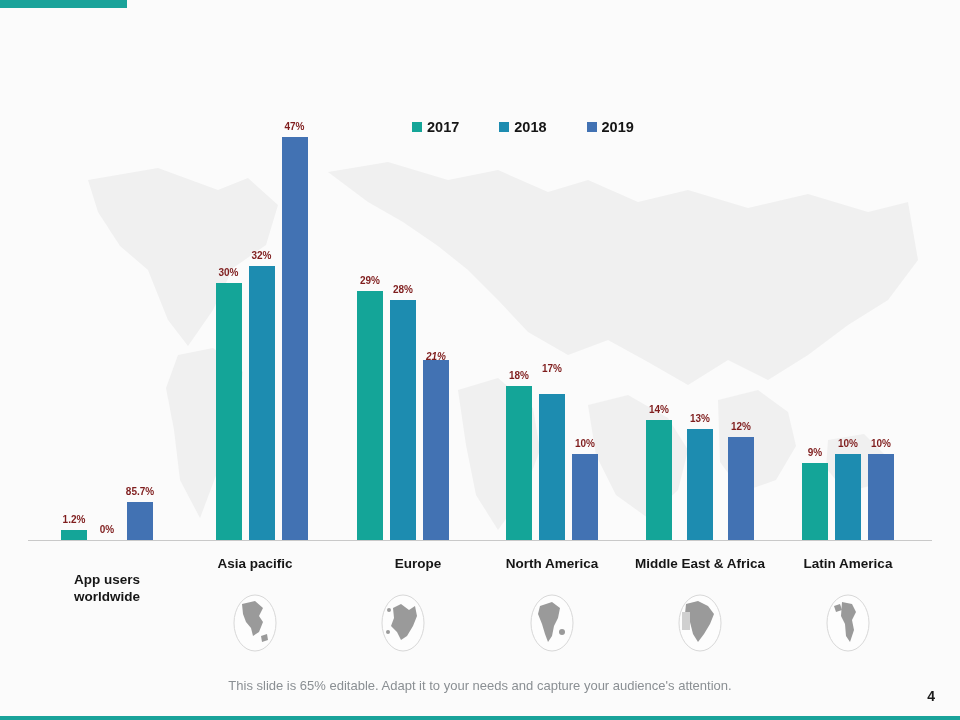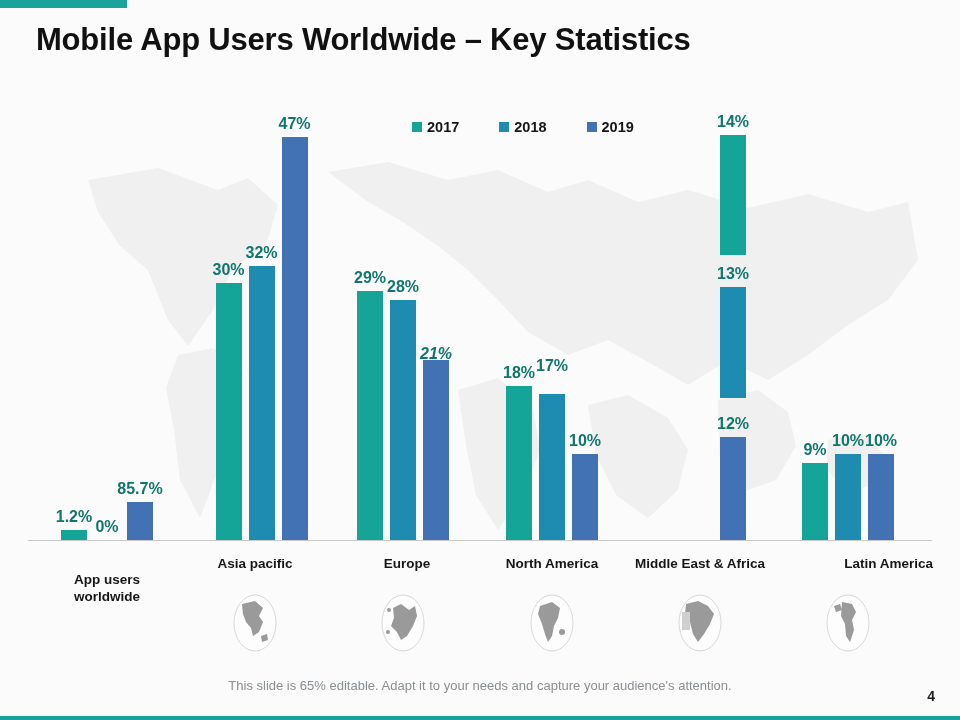--- a/index.html
+++ b/index.html
@@ -60,22 +60,22 @@
   }
   .bar {
     width:26px;
   }
   .bar.s0 { background:#14a598; }
   .bar.s1 { background:#1d8cb0; }
   .bar.s2 { background:#4272b3; }
   .bar.zero { background:transparent; }
   .bar-label {
     position:absolute;
-    font-size:16px; font-weight:bold;
-    color:#0f766e;
+    font-size:10px; font-weight:bold;
+    color:#7f1d1d;
     white-space:nowrap;
     line-height:1;
   }
   
   .cat-label {
     position:absolute;
     top:556px;
     font-size:13.5px;
     font-weight:600;
     color:#161616;
@@ -113,21 +113,20 @@
     color:#1b1b1b;
   }
 </style>
 </head>
 <body>
 
 <div id="slide">
 
   <div id="top-accent"></div>
 
-  <h1 id="title">Mobile App Users Worldwide – Key Statistics</h1>
 
   <svg id="watermark" viewBox="0 0 904 400" preserveAspectRatio="none">
     <g fill="#f0f0f0">
       <path d="M60 30 L130 18 L190 40 L220 28 L250 55 L238 95 L205 118 L185 160 L160 196 L140 170 L120 120 L92 96 L70 62 Z"></path>
       <path d="M150 205 L185 198 L215 222 L210 270 L190 320 L172 368 L152 330 L146 280 L138 238 Z"></path>
       <path d="M300 22 L360 12 L420 30 L470 20 L520 42 L560 30 L610 52 L660 40 L720 58 L780 44 L840 62 L880 52 L890 110 L860 150 L820 175 L780 205 L740 230 L700 210 L660 235 L620 212 L580 190 L540 205 L500 182 L470 150 L440 120 L410 96 L375 72 L340 52 Z"></path>
       <path d="M430 240 L470 228 L505 258 L512 300 L495 345 L470 380 L448 345 L438 295 Z"></path>
       <path d="M560 255 L600 245 L640 268 L660 300 L650 340 L620 368 L588 345 L568 305 Z"></path>
       <path d="M690 250 L730 240 L760 262 L768 296 L748 330 L714 342 L692 312 Z"></path>
       <path d="M800 290 L836 284 L858 306 L850 334 L818 342 L798 318 Z"></path>
@@ -199,21 +198,21 @@
         </div>
         <div class="bar-wrap" style="width: 26px;">
           <span class="bar-label" style="bottom: 166px;">17%</span>
           <div class="bar s1" style="height: 146px;"></div>
         </div>
         <div class="bar-wrap" style="width: 26px;">
           <span class="bar-label" style="bottom: 91px;">10%</span>
           <div class="bar s2" style="height: 86px;"></div>
         </div>
       </div>
-      <div class="group" style="width: 92px; left: 626px; gap: 7px; flex-direction: column;">
+      <div class="group" style="width: 92px; left: 626px; gap: 15px;">
         <div class="bar-wrap" style="width: 26px;">
           <span class="bar-label" style="bottom: 125px;">14%</span>
           <div class="bar s0" style="height: 120px;"></div>
         </div>
         <div class="bar-wrap" style="width: 26px;">
           <span class="bar-label" style="bottom: 116px;">13%</span>
           <div class="bar s1" style="height: 111px;"></div>
         </div>
         <div class="bar-wrap" style="width: 26px;">
           <span class="bar-label" style="bottom: 108px;">12%</span>
@@ -234,24 +233,24 @@
           <div class="bar s2" style="height: 86px;"></div>
         </div>
       </div>
     </div>
   <div id="baseline"></div>
 
   <div id="cat-labels">
       <div class="cat-label" style="width: 170px; left: 22px; margin-top: 16px;">App users
 worldwide</div>
       <div class="cat-label" style="width: 170px; left: 170px;">Asia pacific</div>
-      <div class="cat-label" style="width: 170px; left: 322px; text-align: center;">Europe</div>
+      <div class="cat-label" style="width: 170px; left: 333px; text-align: center;">Europe</div>
       <div class="cat-label" style="width: 170px; left: 467px;">North America</div>
       <div class="cat-label" style="width: 170px; left: 615px;">Middle East &amp; Africa</div>
-      <div class="cat-label" style="width: 170px; left: 763px; text-align: right;">Latin America</div>
+      <div class="cat-label" style="width: 170px; left: 763px;">Latin America</div>
     </div>
 
   <svg class="globe" style="left:229px" viewBox="0 0 52 62">
     <ellipse cx="26" cy="31" rx="21" ry="28" fill="#fdfdfd" stroke="#d8d8d8" stroke-width="1"></ellipse>
     <path d="M13 12 L26 9 L34 16 L30 24 L34 30 L30 40 L24 44 L22 36 L17 30 L14 22 Z M32 44 L38 42 L39 48 L33 50 Z" fill="#9a9a9a"></path>
   </svg>
   <svg class="globe" style="left:377px" viewBox="0 0 52 62">
     <ellipse cx="26" cy="31" rx="21" ry="28" fill="#fdfdfd" stroke="#d8d8d8" stroke-width="1"></ellipse>
     <path d="M16 16 L24 12 L32 18 L38 14 L40 24 L36 34 L30 44 L24 48 L20 40 L14 34 L17 26 Z" fill="#9a9a9a"></path>
     <circle cx="12" cy="18" r="2" fill="#9a9a9a"></circle>

